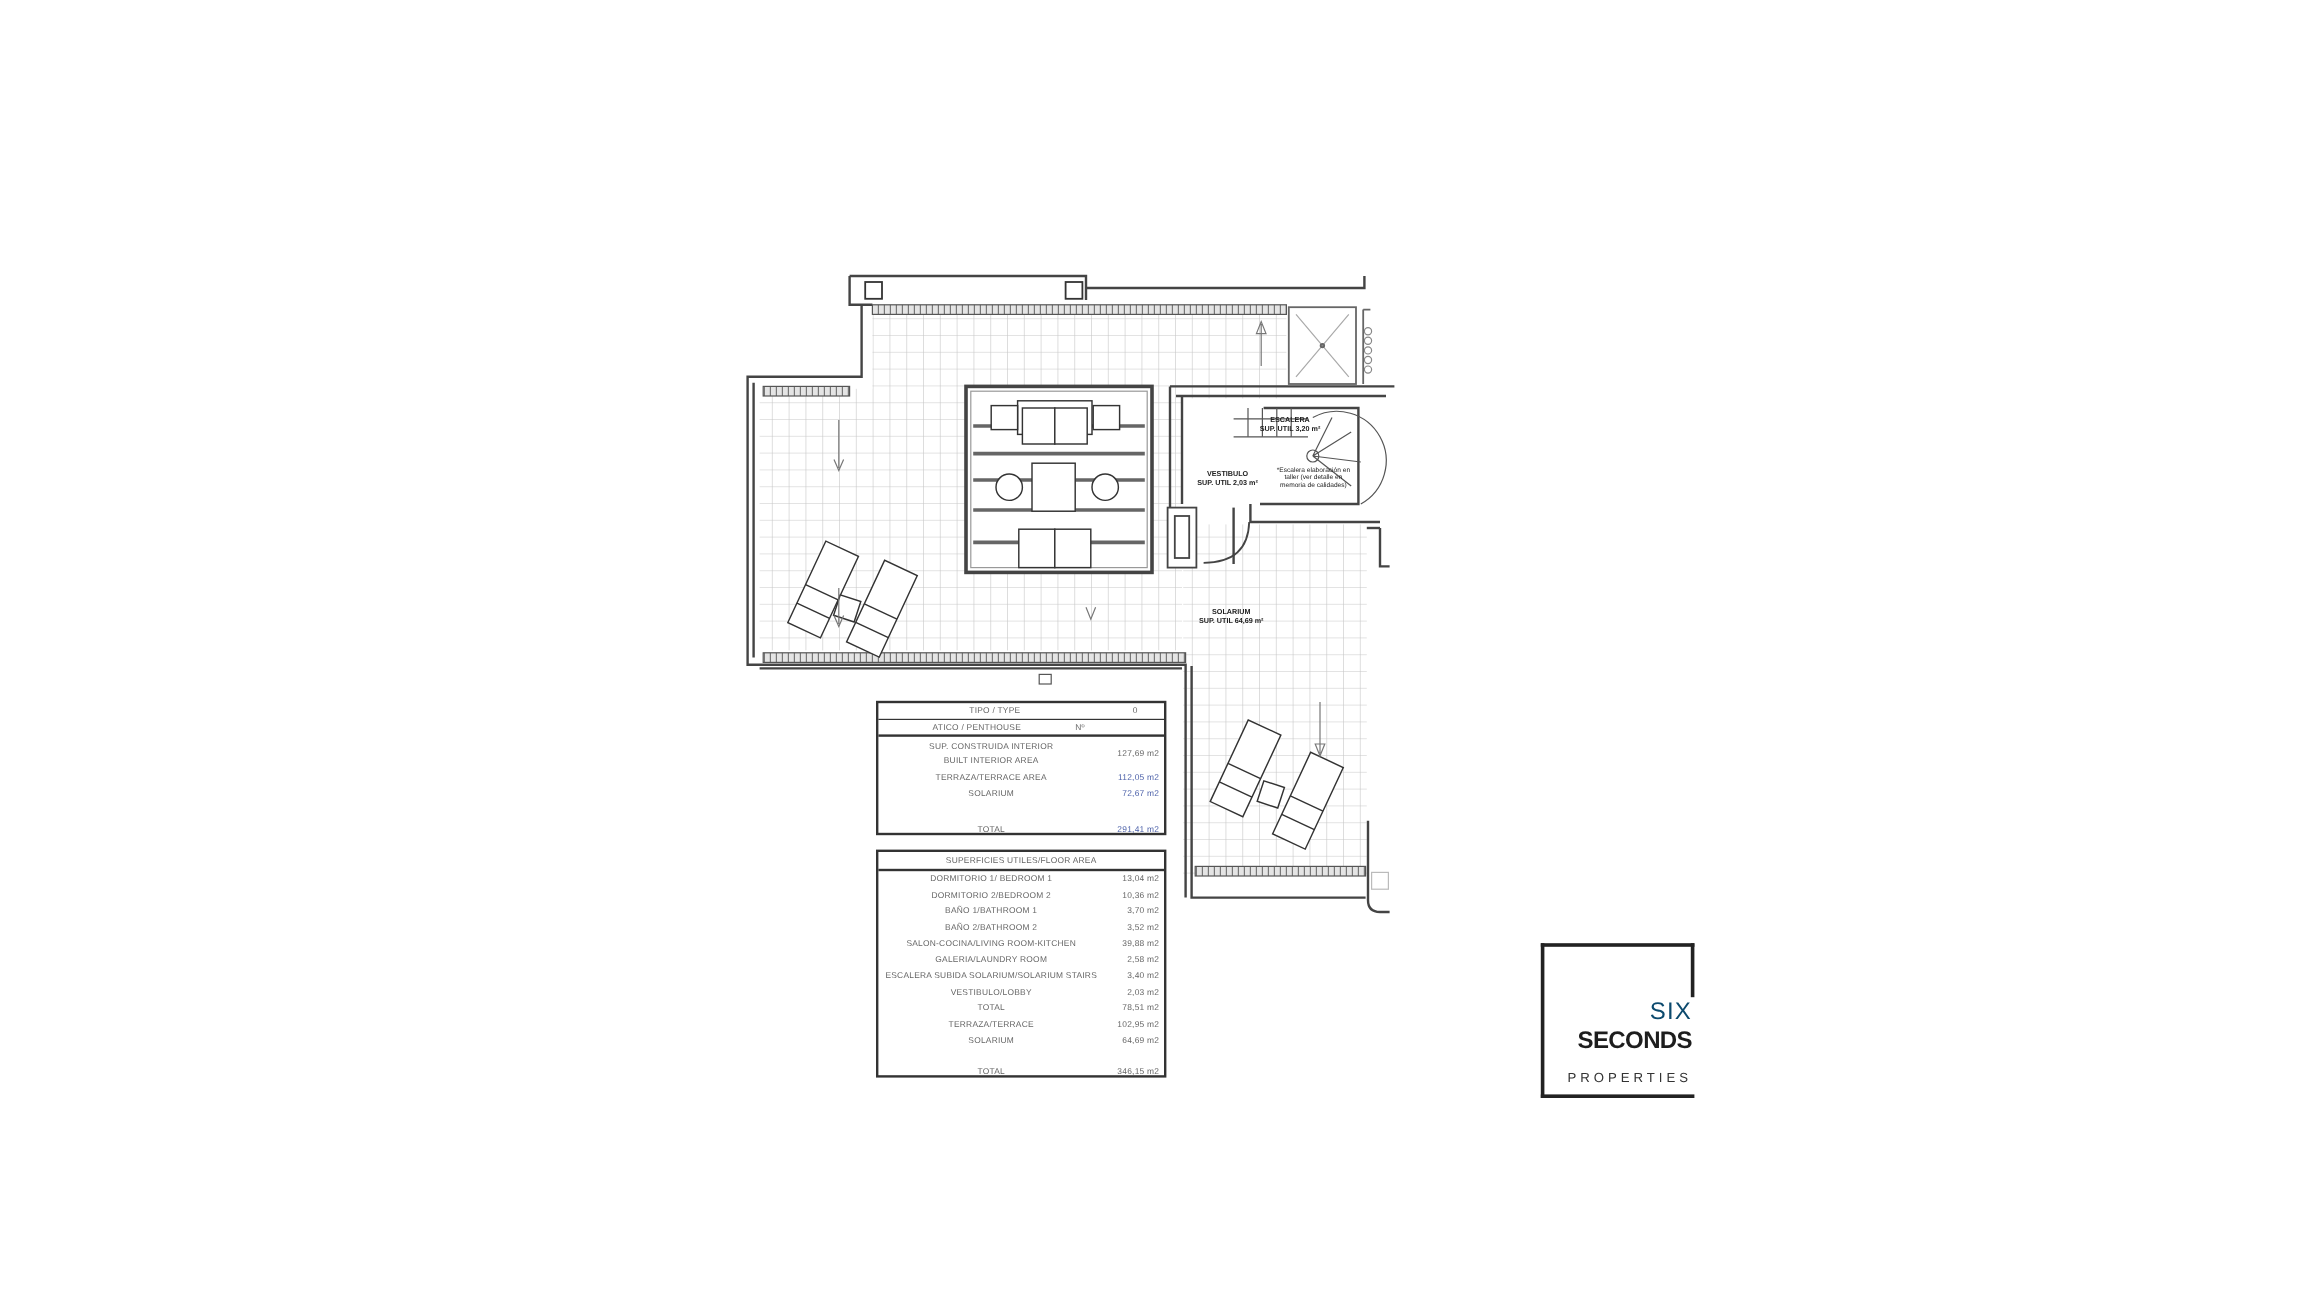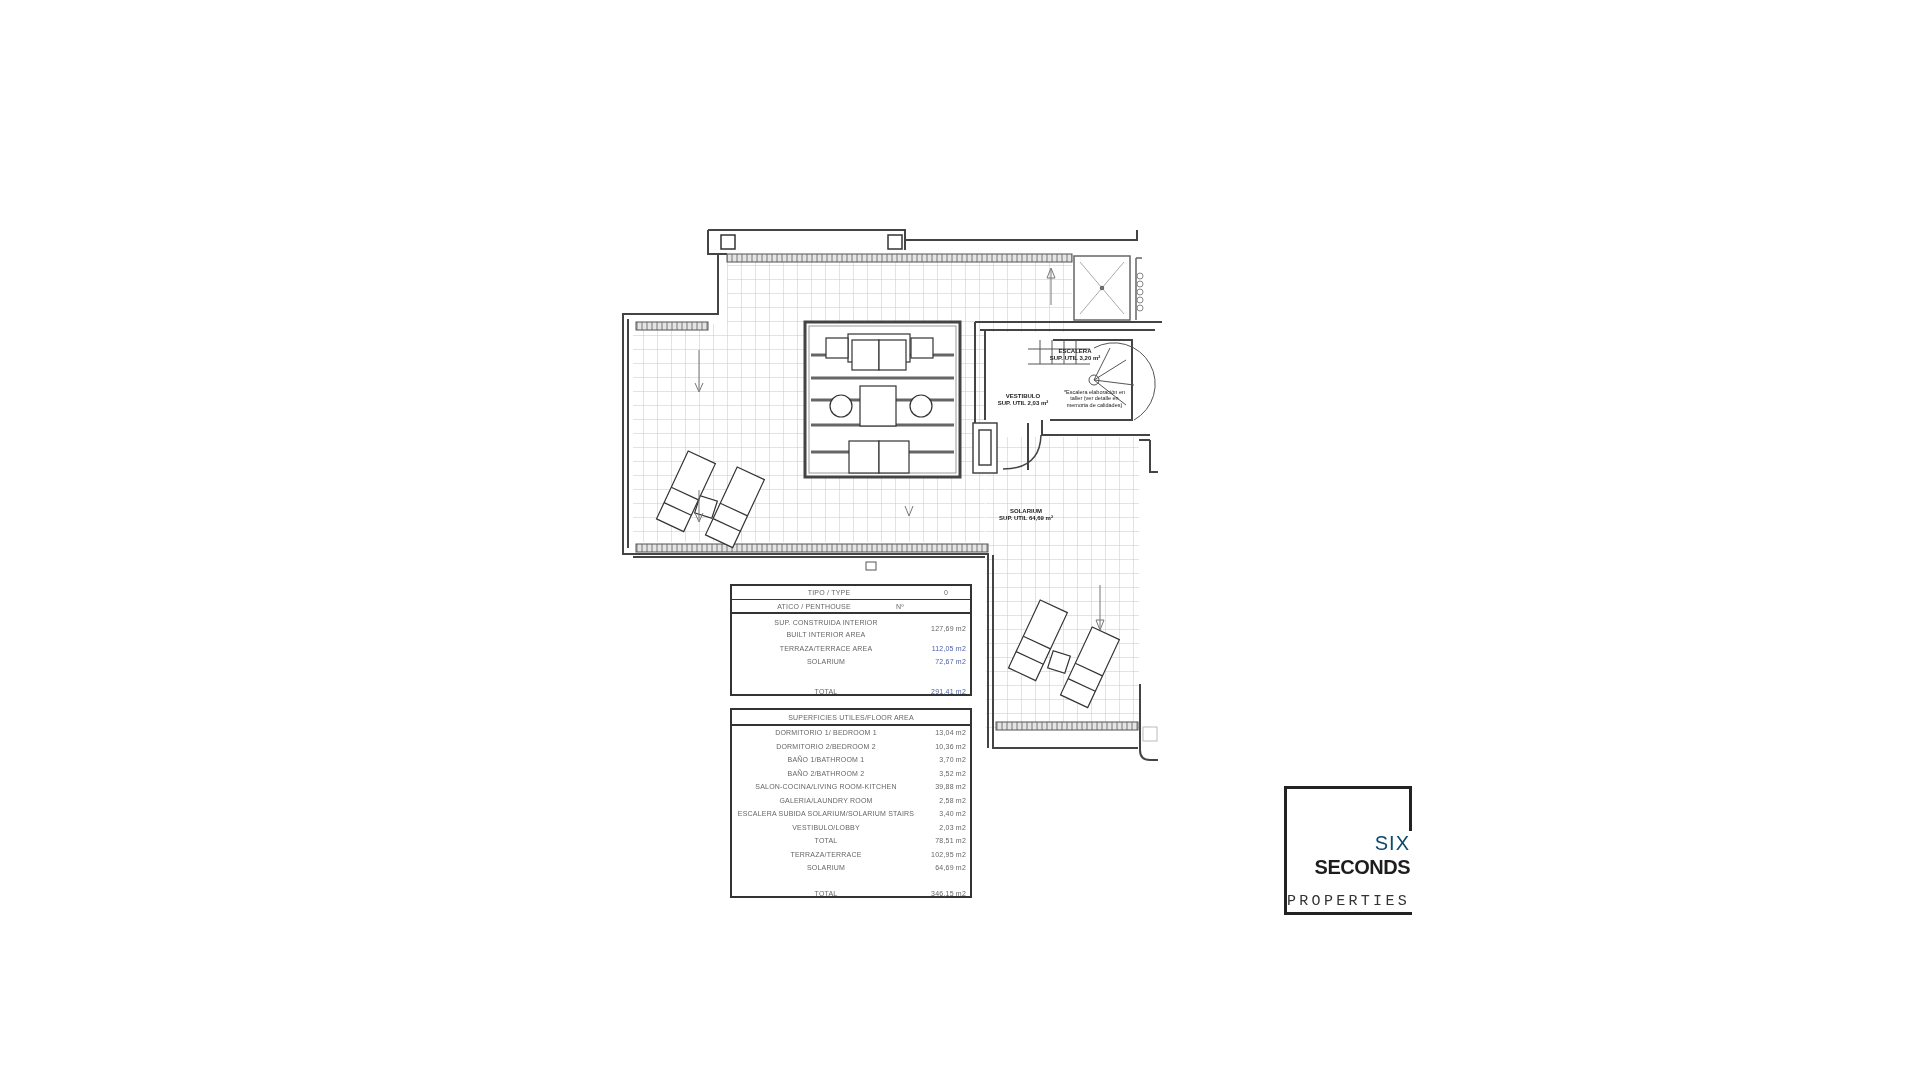--- a/index.html
+++ b/index.html
@@ -21,22 +21,22 @@
   .t2-head { height:14px; border-bottom:2px solid #333; }
   .logo { position:absolute; left:1284px; top:786px; width:128px; height:129px; }
   .logo .frame-top { position:absolute; left:0; top:0; width:128px; height:3px; background:#222; }
   .logo .frame-left { position:absolute; left:0; top:0; width:3px; height:129px; background:#222; }
   .logo .frame-right { position:absolute; right:0; top:0; width:3px; height:45px; background:#222; }
   .logo .frame-bottom { position:absolute; left:0; bottom:0; width:128px; height:3px; background:#222; }
   .logo .six { position:absolute; right:2px; top:46px; font-size:20px; color:#0c4a6e;
                letter-spacing:1px; font-family:"Liberation Sans", sans-serif; }
   .logo .seconds { position:absolute; right:2px; top:70px; font-size:20px; font-weight:bold;
                    color:#1d1d1d; letter-spacing:-0.5px; font-family:"Liberation Sans", sans-serif; }
-  .logo .props { position:absolute; right:2px; top:107px; font-size:15px; color:#333;
-                 letter-spacing:3.3px; font-family:Liberation Mono, monospace;text-align:center; }
+  .logo .props { position:absolute; right:2px; top:107px; font-size:11px; color:#333;
+                 letter-spacing:3.3px; font-family:Liberation Sans, sans-serif;text-align:center; }
 </style>
 </head>
 <body>
 
 <svg id="plan" viewBox="0 0 1920 1080" xmlns="http://www.w3.org/2000/svg">
   <defs>
     <pattern id="tiles" width="14" height="14" patternUnits="userSpaceOnUse">
       <rect width="14" height="14" fill="#ffffff"></rect>
       <path d="M14 0 V14 M0 14 H14" stroke="#c8c8c8" stroke-width="1"></path>
     </pattern>

